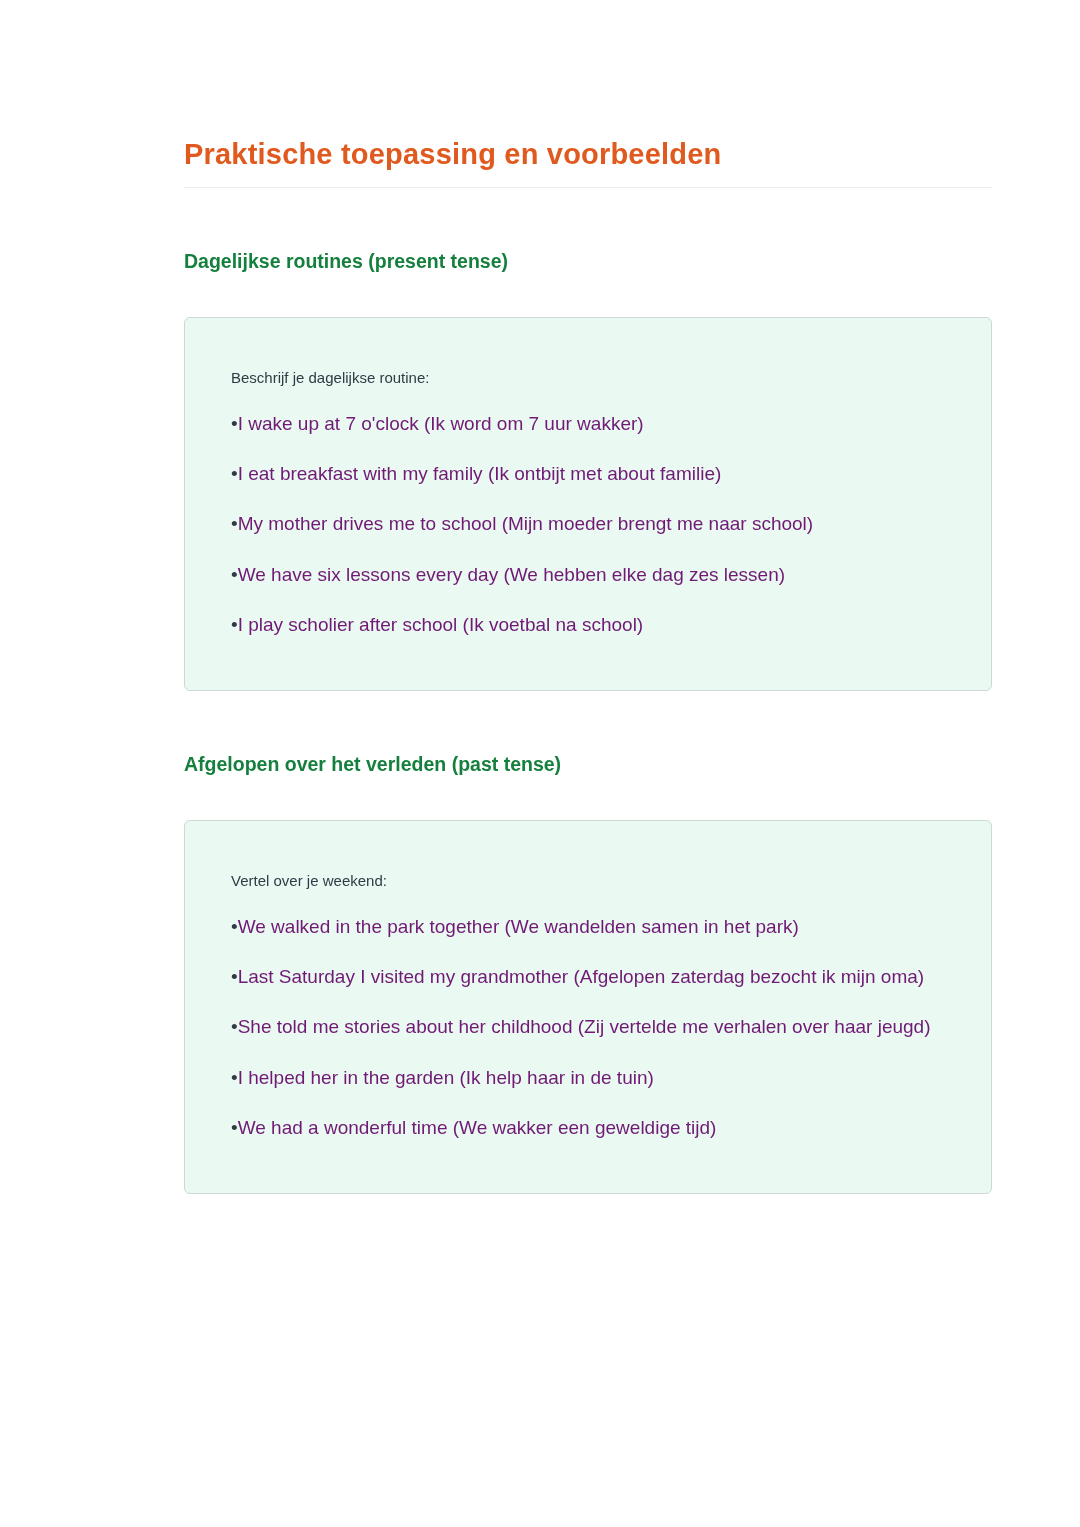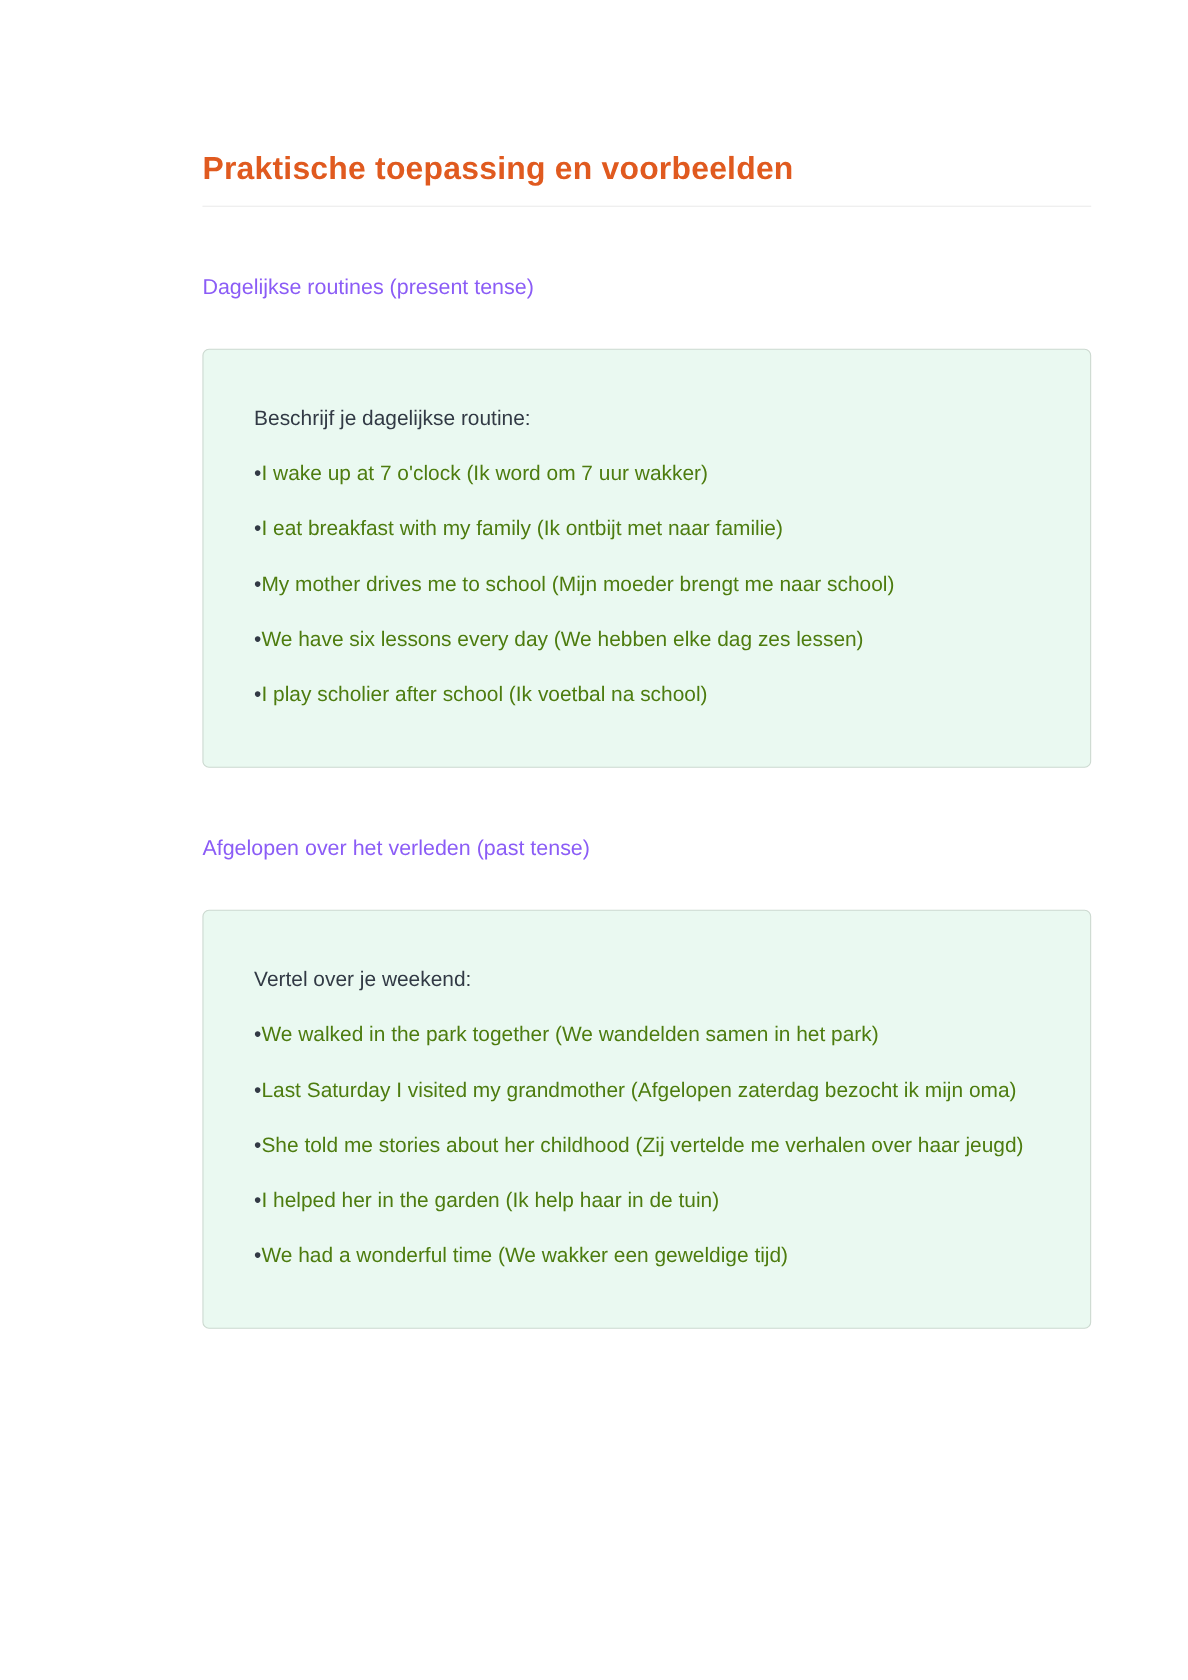--- a/index.html
+++ b/index.html
@@ -36,42 +36,42 @@
   .intro {
     margin-top: 38px;
     font-size: 19px;
     line-height: 1.65;
     color: #323a45;
   }
 
   .section-heading {
     margin-top: 62px;
     font-size: 19.5px;
-    font-weight: normal;
-    color: #8b5cf6;
+    font-weight: bold;
+    color: #15803d;
   }
 
   .example-box {
     margin-top: 44px;
     background: #eaf9f1;
     border: 1px solid #ccd9d0;
     border-radius: 6px;
     padding: 30px 30px 32px 30px;
   }
 
   .box-lead {
-    font-size: 19px;
+    font-size: 15px;
     line-height: 1.8;
     color: #323a45;
   }
 
   .box-item {
     font-size: 19px;
     line-height: 1.8;
-    color: #4d7c0f;
+    color: #701a75;
   }
 
   .box-item::before {
     content: "\2022 ";
     color: #323a45;
   }
 </style>
 </head>
 <body>
 
@@ -79,21 +79,21 @@
   <div class="content">
 
     <h1 class="page-title">Praktische toepassing en voorbeelden</h1>
 
 
     <h2 class="section-heading">Dagelijkse routines (present tense)</h2>
 
     <div class="example-box">
       <div class="box-lead">Beschrijf je dagelijkse routine:</div>
       <div class="box-item">I wake up at 7 o'clock (Ik word om 7 uur wakker)</div>
-      <div class="box-item">I eat breakfast with my family (Ik ontbijt met naar familie)</div>
+      <div class="box-item">I eat breakfast with my family (Ik ontbijt met about familie)</div>
       <div class="box-item">My mother drives me to school (Mijn moeder brengt me naar school)</div>
       <div class="box-item">We have six lessons every day (We hebben elke dag zes lessen)</div>
       <div class="box-item">I play scholier after school (Ik voetbal na school)</div>
     </div>
 
     <h2 class="section-heading">Afgelopen over het verleden (past tense)</h2>
 
     <div class="example-box">
       <div class="box-lead">Vertel over je weekend:</div>
       <div class="box-item">We walked in the park together (We wandelden samen in het park)</div>

